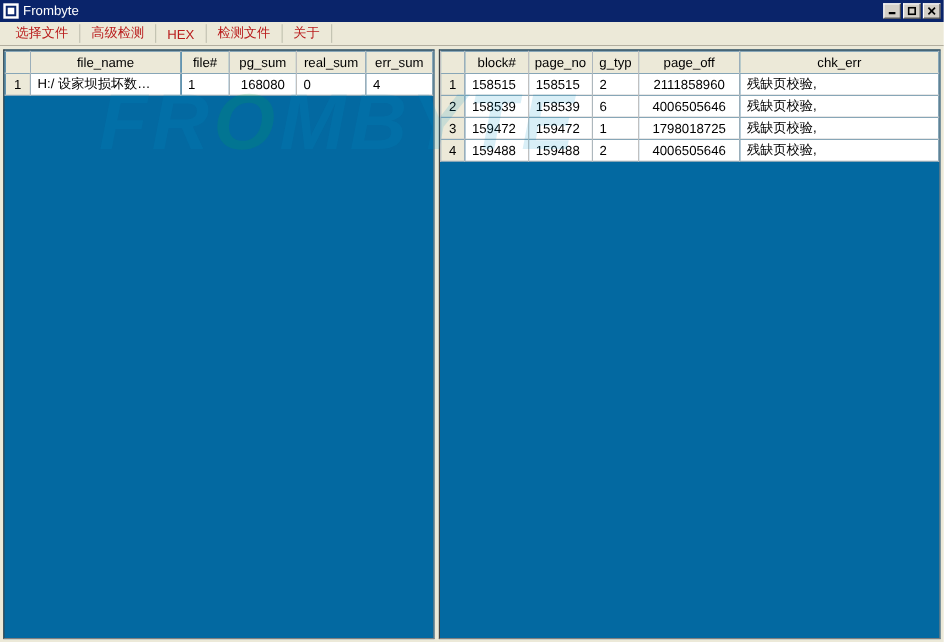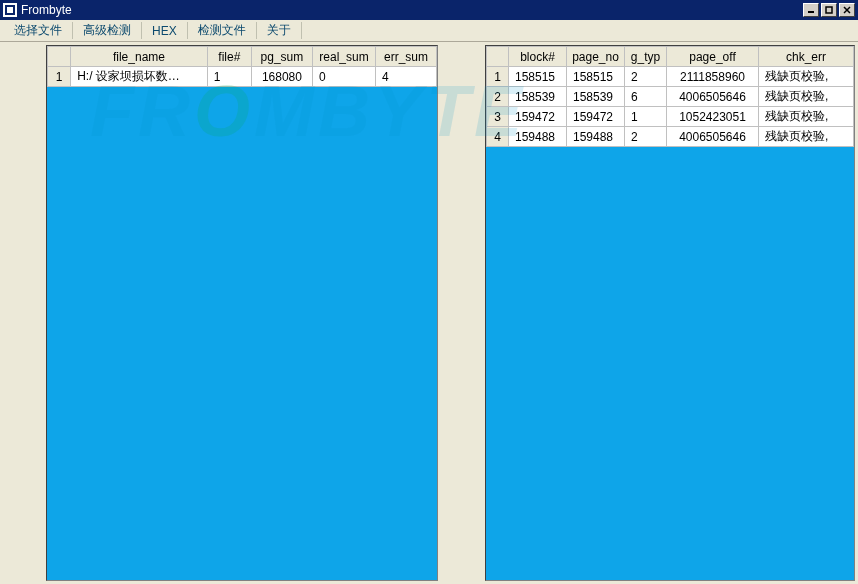--- a/index.html
+++ b/index.html
@@ -48,37 +48,36 @@
   display: flex;
   align-items: stretch;
   padding: 2px 4px;
 }
 .menubar .menu-item {
   padding: 2px 10px;
   border-right: 1px solid #c0c0b0;
   display: flex;
   align-items: center;
   cursor: pointer;
-  color: #0c4a6e;
+  color: #b91c1c;
 }
 .content {
   display: flex;
   height: calc(100% - 42px);
   background: #ece9d8;
   padding: 3px;
 }
 .pane {
-  background: #0ea5e9;
+  background: #0369a1;
   border: 1px solid #808080;
   border-top-color: #404040;
   border-left-color: #404040;
   height: 100%;
   overflow: auto;
   position: relative;
-  margin-left: 43px;
 }
 .pane-left { width: 392px; margin-right: 4px; }
 .pane-right { flex: 1; }
 
 table {
   border-collapse: collapse;
   width: 100%;
   table-layout: fixed;
 }
 th, td {
@@ -233,21 +232,21 @@
             <td class="txt-col">158539</td>
             <td class="txt-col">6</td>
             <td class="num-col">4006505646</td>
             <td class="txt-col">残缺页校验,</td>
           </tr>
           <tr>
             <td class="row-header">3</td>
             <td class="txt-col">159472</td>
             <td class="txt-col">159472</td>
             <td class="txt-col">1</td>
-            <td class="num-col">1052423051</td>
+            <td class="num-col">1798018725</td>
             <td class="txt-col">残缺页校验,</td>
           </tr>
           <tr>
             <td class="row-header">4</td>
             <td class="txt-col">159488</td>
             <td class="txt-col">159488</td>
             <td class="txt-col">2</td>
             <td class="num-col">4006505646</td>
             <td class="txt-col">残缺页校验,</td>
           </tr>

